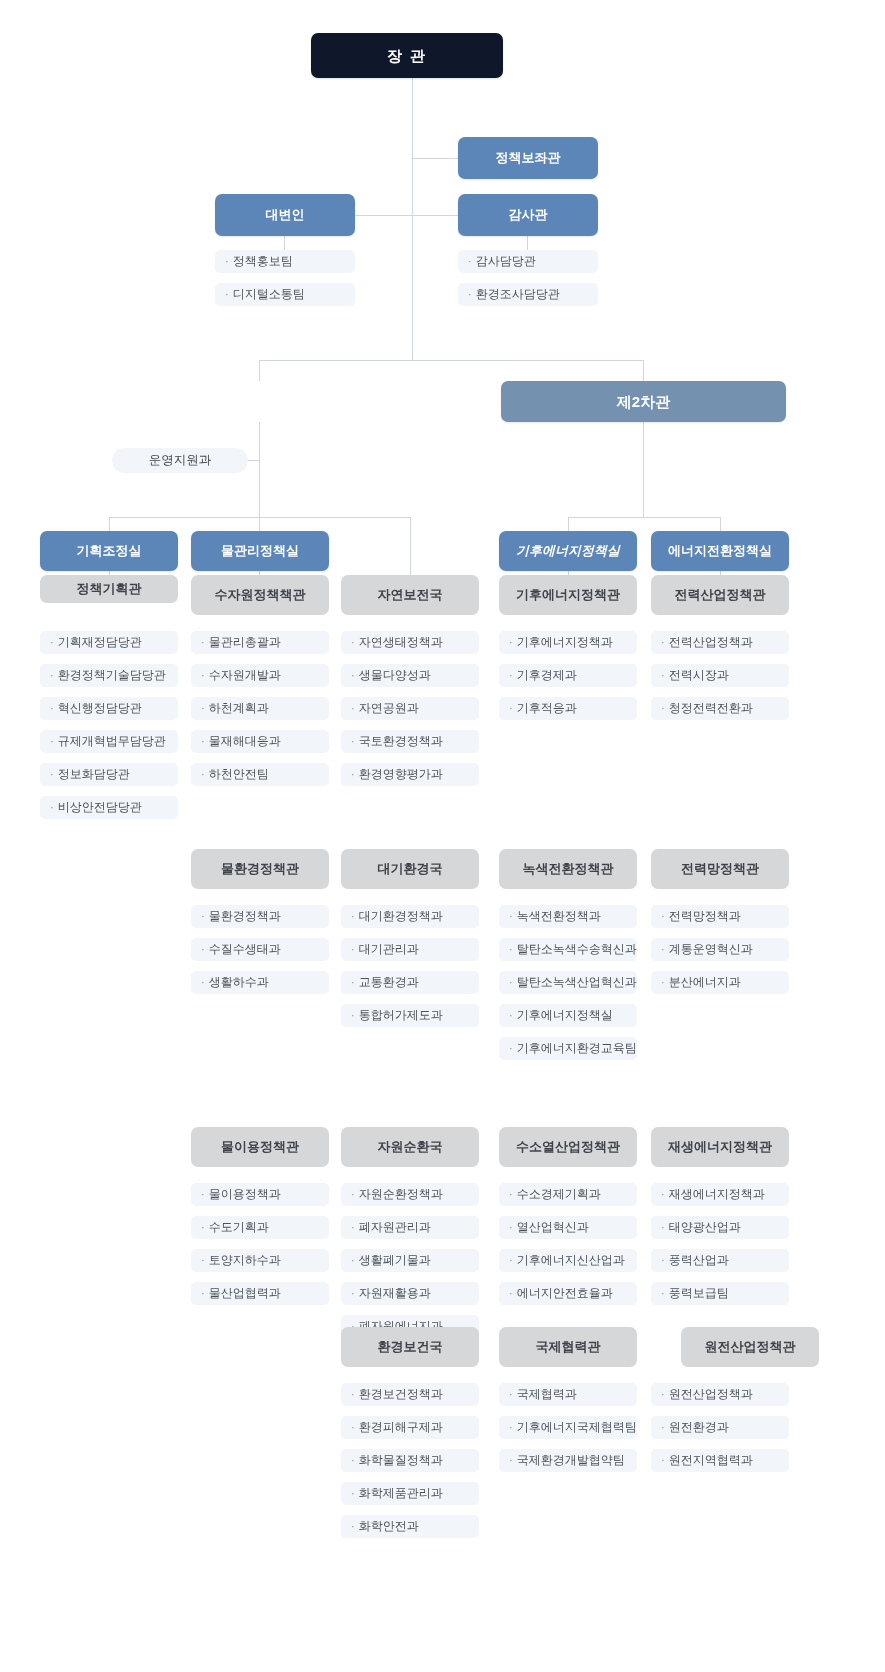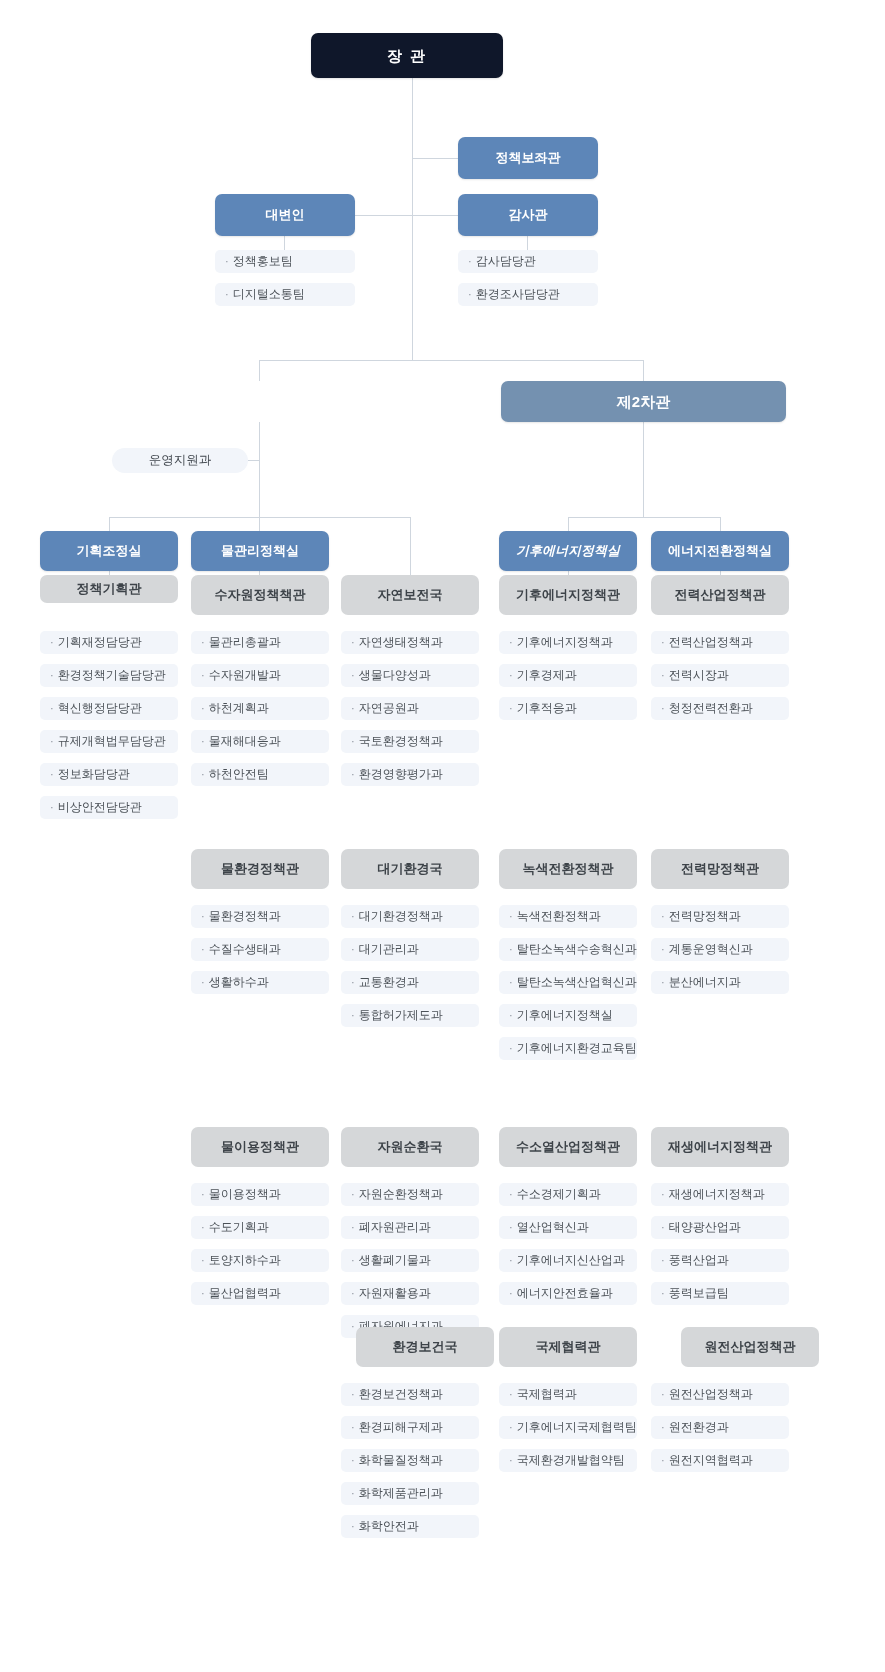--- a/index.html
+++ b/index.html
@@ -441,21 +441,21 @@
         <span>태양광산업과</span>
       </div>
       <div class="node division" style="left: 651px; top: 1249px; width: 138px; height: 23px;">
         <span class="dot">·</span>
         <span>풍력산업과</span>
       </div>
       <div class="node division" style="left: 651px; top: 1282px; width: 138px; height: 23px;">
         <span class="dot">·</span>
         <span>풍력보급팀</span>
       </div>
-      <div class="node bureau" style="left: 341px; top: 1327px; width: 138px; height: 40px; margin-left: 15px;">
+      <div class="node bureau" style="left: 341px; top: 1327px; width: 138px; height: 40px;">
         <span>환경보건국</span>
       </div>
       <div class="node division" style="left: 341px; top: 1383px; width: 138px; height: 23px;">
         <span class="dot">·</span>
         <span>환경보건정책과</span>
       </div>
       <div class="node division" style="left: 341px; top: 1416px; width: 138px; height: 23px;">
         <span class="dot">·</span>
         <span>환경피해구제과</span>
       </div>

